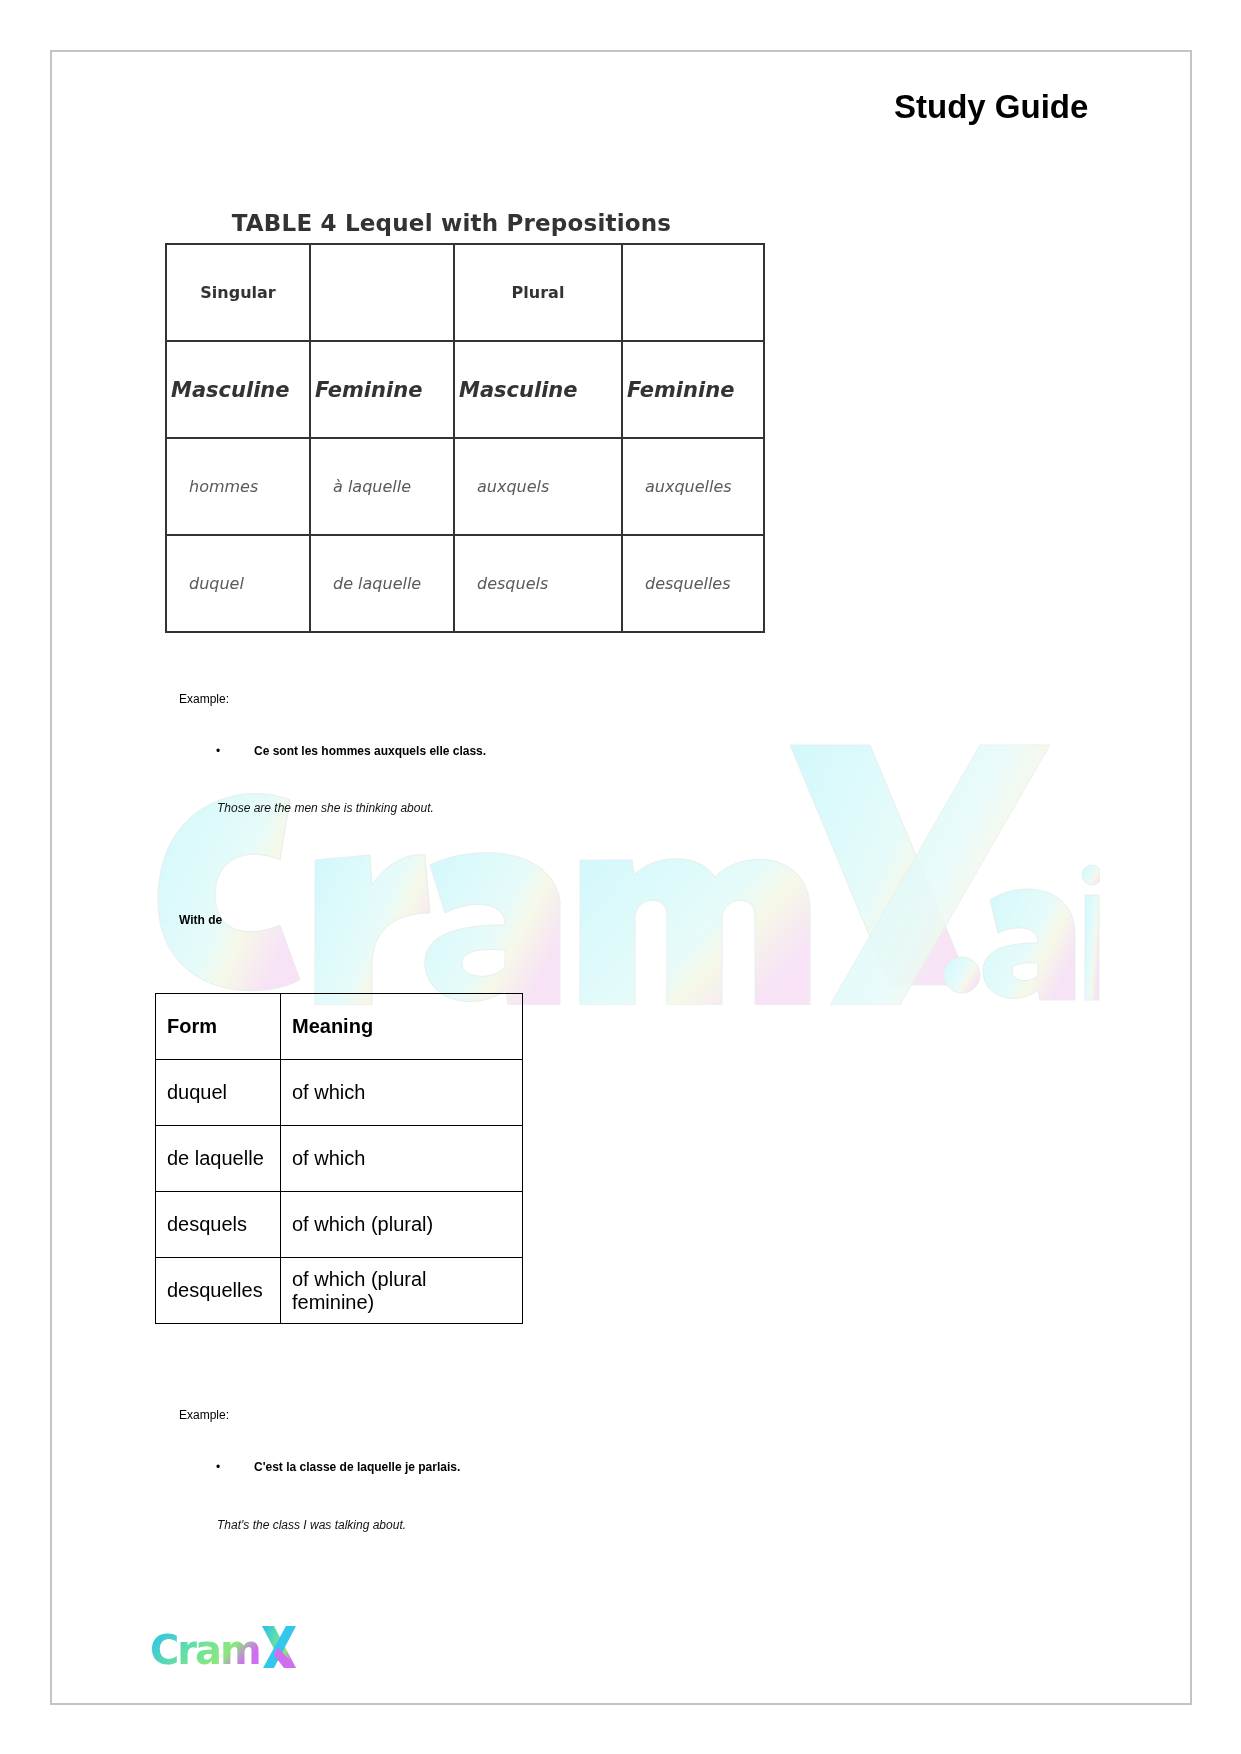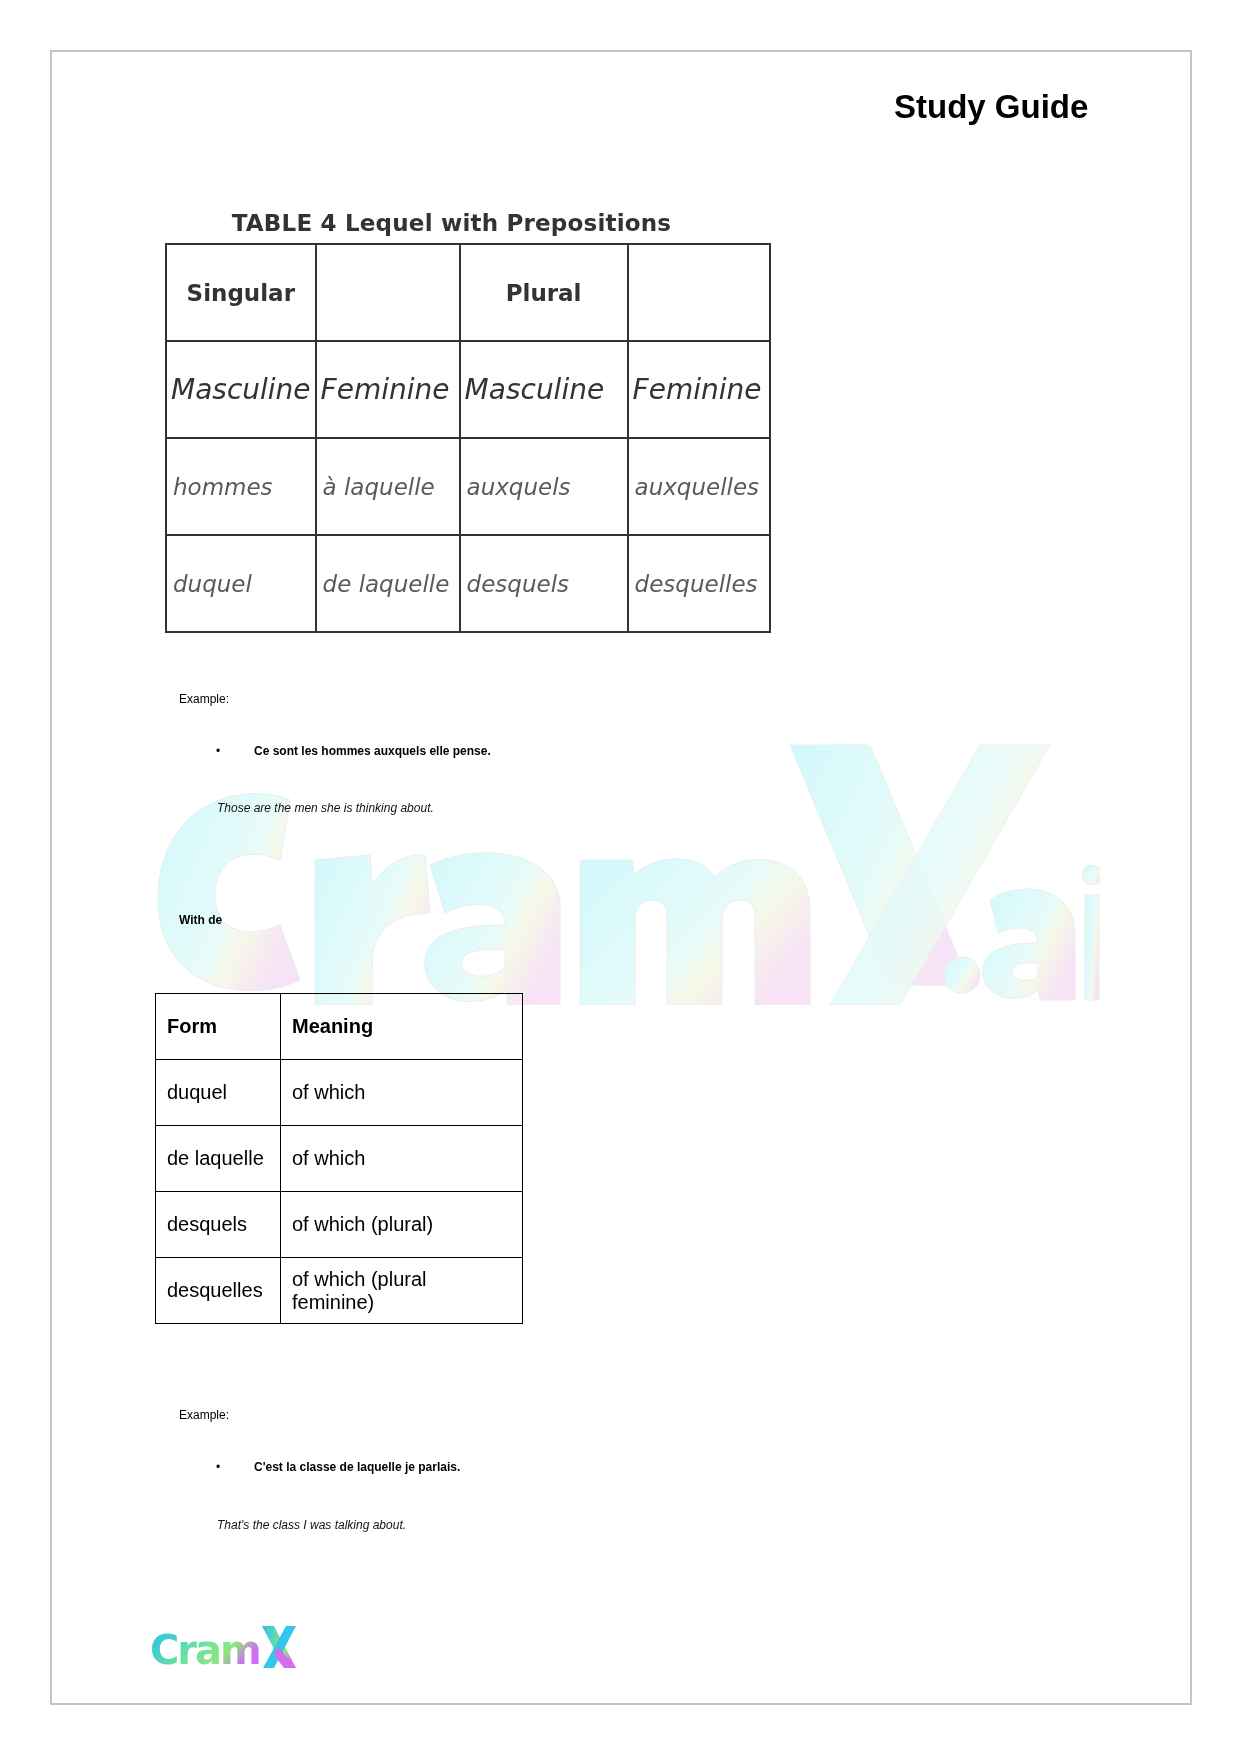--- a/index.html
+++ b/index.html
@@ -9,28 +9,28 @@
           border: 2px solid #c4c4c4; box-sizing: content-box; }
   .abs { position: absolute; white-space: nowrap; }
   .title { left: 894px; top: 88px; font-size: 33px; font-weight: bold; color: #000; }
 
   
   .t1-caption { left: 165px; width: 573px; top: 210px; text-align: center;
                 font-family: "DejaVu Sans", sans-serif; font-weight: bold; font-size: 23px;
                 color: #333; letter-spacing: 0.2px; }
   .t1 { position: absolute; left: 165px; top: 243px; border-collapse: collapse;
         font-family: "DejaVu Sans", sans-serif; }
-  .t1 td { border: 2px solid #333; height: 97px; padding: 0 6px; box-sizing: border-box;
-           font-size: 23px; vertical-align: middle; }
+  .t1 td { border: 2px solid #333; height: 97px; padding: 0 22px; box-sizing: border-box;
+           font-size: 16px; vertical-align: middle; }
   .t1 td.c0 { width: 144px; }
   .t1 td.c1 { width: 144px; }
   .t1 td.c2 { width: 168px; }
   .t1 td.c3 { width: 142px; }
   .t1 .hdr-top { font-weight: bold; color: #333; text-align: center; }
-  .t1 .hdr-sub { font-weight: normal; font-style: italic; color: #333; padding: 0 4px; font-size: 28px; }
+  .t1 .hdr-sub { font-weight: bold; font-style: italic; color: #333; padding: 0 4px; font-size: 21px; }
   .t1 .cell { font-style: italic; color: #5a5a5a; }
 
   .para { font-size: 12px; color: #000; margin-left: 29px; }
   .bold { font-weight: bold; }
   .ital { font-style: italic; color: #111; }
 
   
   .wm { position: absolute; left: 140px; top: 735px; width: 960px; height: 270px;
         pointer-events: none; }
 
@@ -108,21 +108,21 @@
 
     <path d="M850 165 C 880 145, 935 150, 935 200 L 935 265 L 900 265 L 898 255 C 880 270, 845 265, 843 238 C 842 215, 865 208, 898 208 C 898 190, 875 190, 858 198 Z M 872 236 C 872 248, 892 248, 898 240 L 898 228 C 882 227, 872 229, 872 236 Z"></path>
 
     <rect x="945" y="160" width="14" height="105"></rect>
     <circle cx="952" cy="140" r="10"></circle>
   </g>
 </svg>
 
 <div class="abs para" style="left:150px; top:692px;">Example:</div>
 <div class="abs para" style="left:187px; top:744px;">•</div>
-<div class="abs para bold" style="left:225px; top:744px;">Ce sont les hommes auxquels elle pense.</div>
+<div class="abs para bold" style="left:225px; top:744px;">Ce sont les hommes auxquels elle class.</div>
 <div class="abs para ital" style="left:188px; top:801px;">Those are the men she is thinking about.</div>
 
 <div class="abs para bold" style="left:150px; top:913px;">With de</div>
 
 <table class="t2">
   <tbody>
       <tr>
     <td class="k th">Form</td>
     <td class="v th">Meaning</td>
   </tr>

